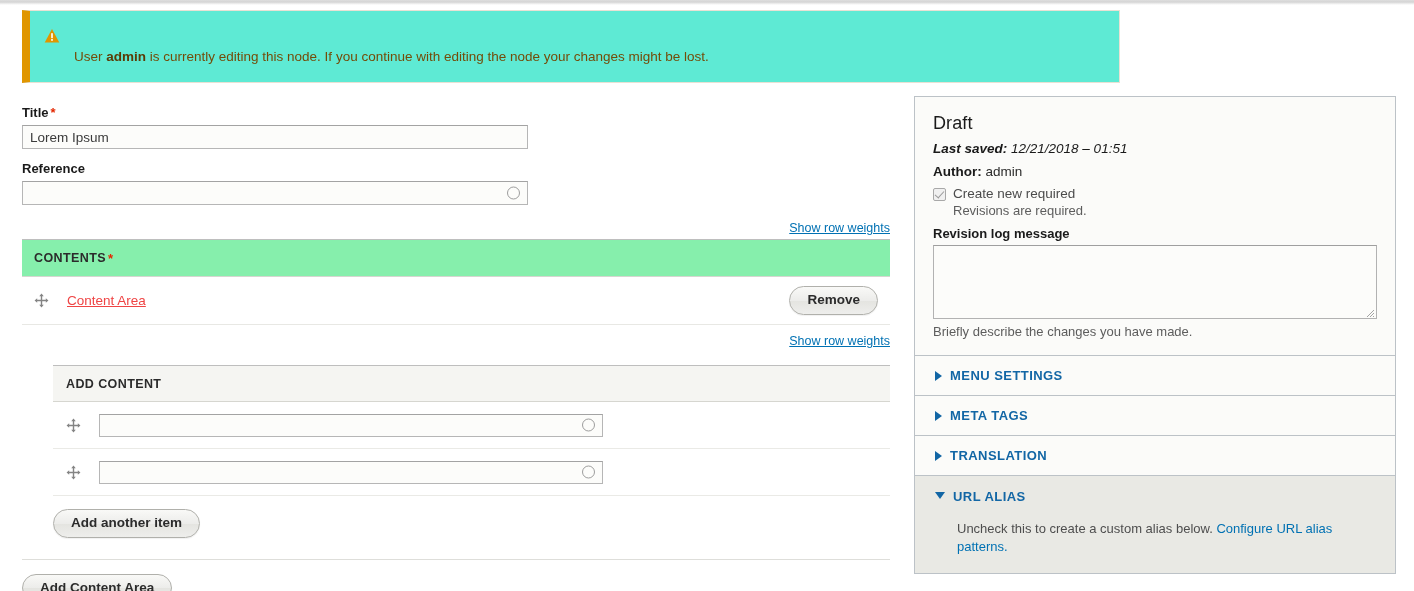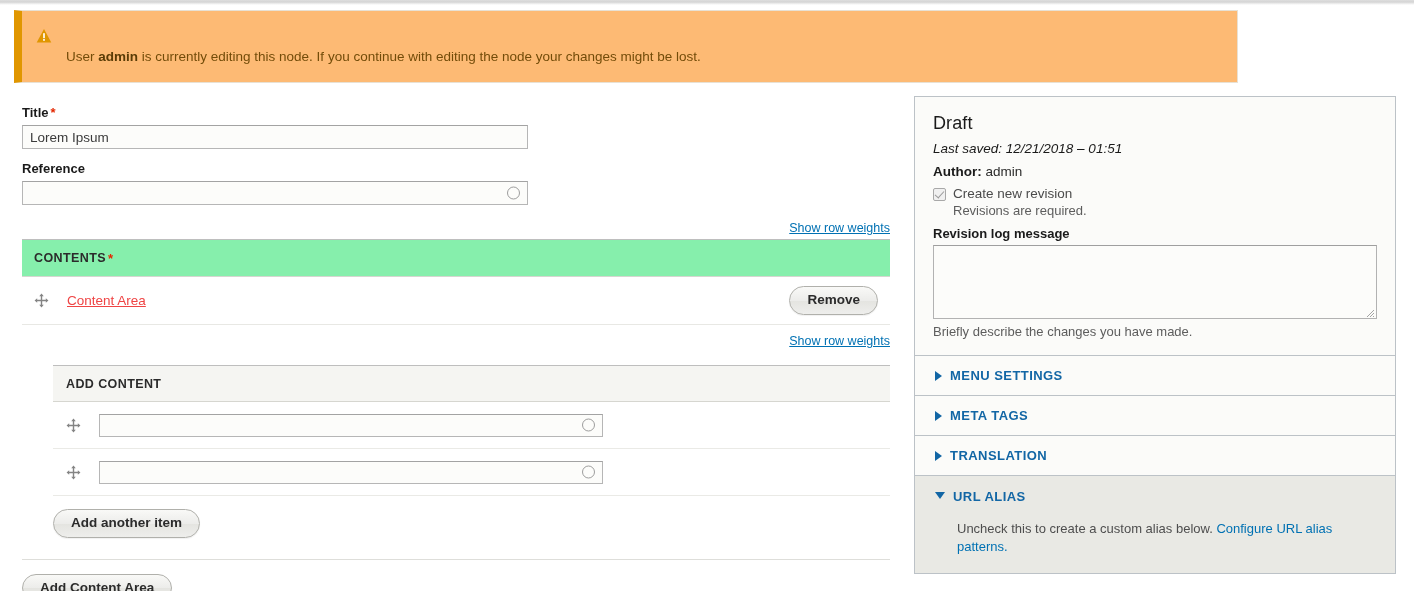--- a/index.html
+++ b/index.html
@@ -23,23 +23,23 @@
   .toolbar-strip {
     position: absolute;
     left: 0; top: 0;
     width: 1414px; height: 5px;
     background: linear-gradient(to bottom, #dedede 0%, #d4d4d4 40%, #efefef 75%, #ffffff 100%);
   }
 
   
   .warning-box {
     position: absolute;
-    left: 14px; top: 10px;
-    width: 1224px; height: 73px;
-    background: #fdba74;
+    left: 22px; top: 10px;
+    width: 1098px; height: 73px;
+    background: #5eead4;
     border: 1px solid #e8e1d4;
     border-left: 8px solid #e09600;
     box-sizing: border-box;
   }
   .warning-icon {
     position: absolute;
     left: 14px; top: 17px;
     width: 16px; height: 16px;
   }
   .warning-text {
@@ -232,21 +232,21 @@
     color: #1a1a1a;
     margin: 0 0 7px 0;
     letter-spacing: 0.1px;
   }
   .last-saved {
     font-size: 13.5px;
     font-style: italic;
     color: #1a1a1a;
     margin-bottom: 8px;
   }
-  .last-saved b { font-weight: normal; font-style: italic; }
+  .last-saved b { font-weight: bold; font-style: italic; }
   .author-line {
     font-size: 13.5px;
     color: #2b2b2b;
     margin-bottom: 7px;
   }
   .author-line b { font-weight: bold; color: #1a1a1a; }
 
   .chk-row { display: flex; align-items: flex-start; margin-bottom: 2px; }
   .chk {
     width: 13px; height: 13px;
@@ -493,21 +493,21 @@
         <div class="last-saved">
           <b>Last saved:</b><span> 12/21/2018 – 01:51</span>
         </div>
 
         <div class="author-line">
           <b>Author:</b><span> admin</span>
         </div>
 
         <div class="chk-row">
           <span class="chk checked-disabled"></span>
-          <span class="chk-label">Create new revision</span>
+          <span class="chk-label">Create new required</span>
         </div>
         <div class="chk-sub">Revisions are required.</div>
 
         <div class="rev-label">Revision log message</div>
         <div class="textarea-wrap">
           <textarea class="rev-textarea" style=""></textarea>
           <span class="resize-grip">
             <svg width="10" height="10" viewBox="0 0 10 10">
               <path d="M9 2 L2 9 M9 5 L5 9 M9 8 L8 9" stroke="#9a9a9a" stroke-width="0.9" fill="none"></path>
             </svg>

